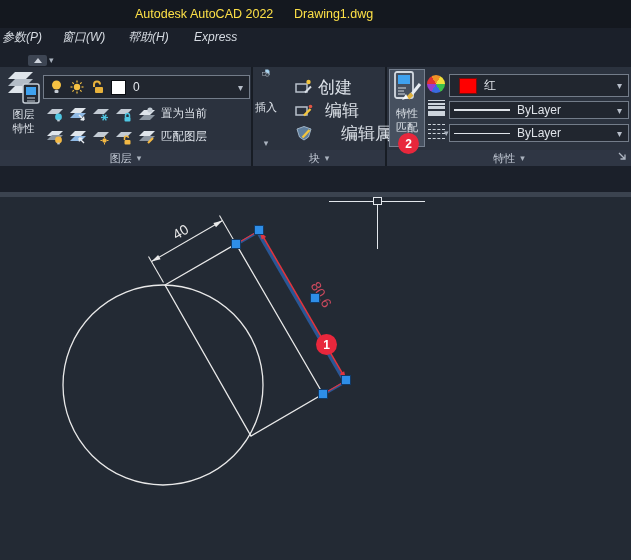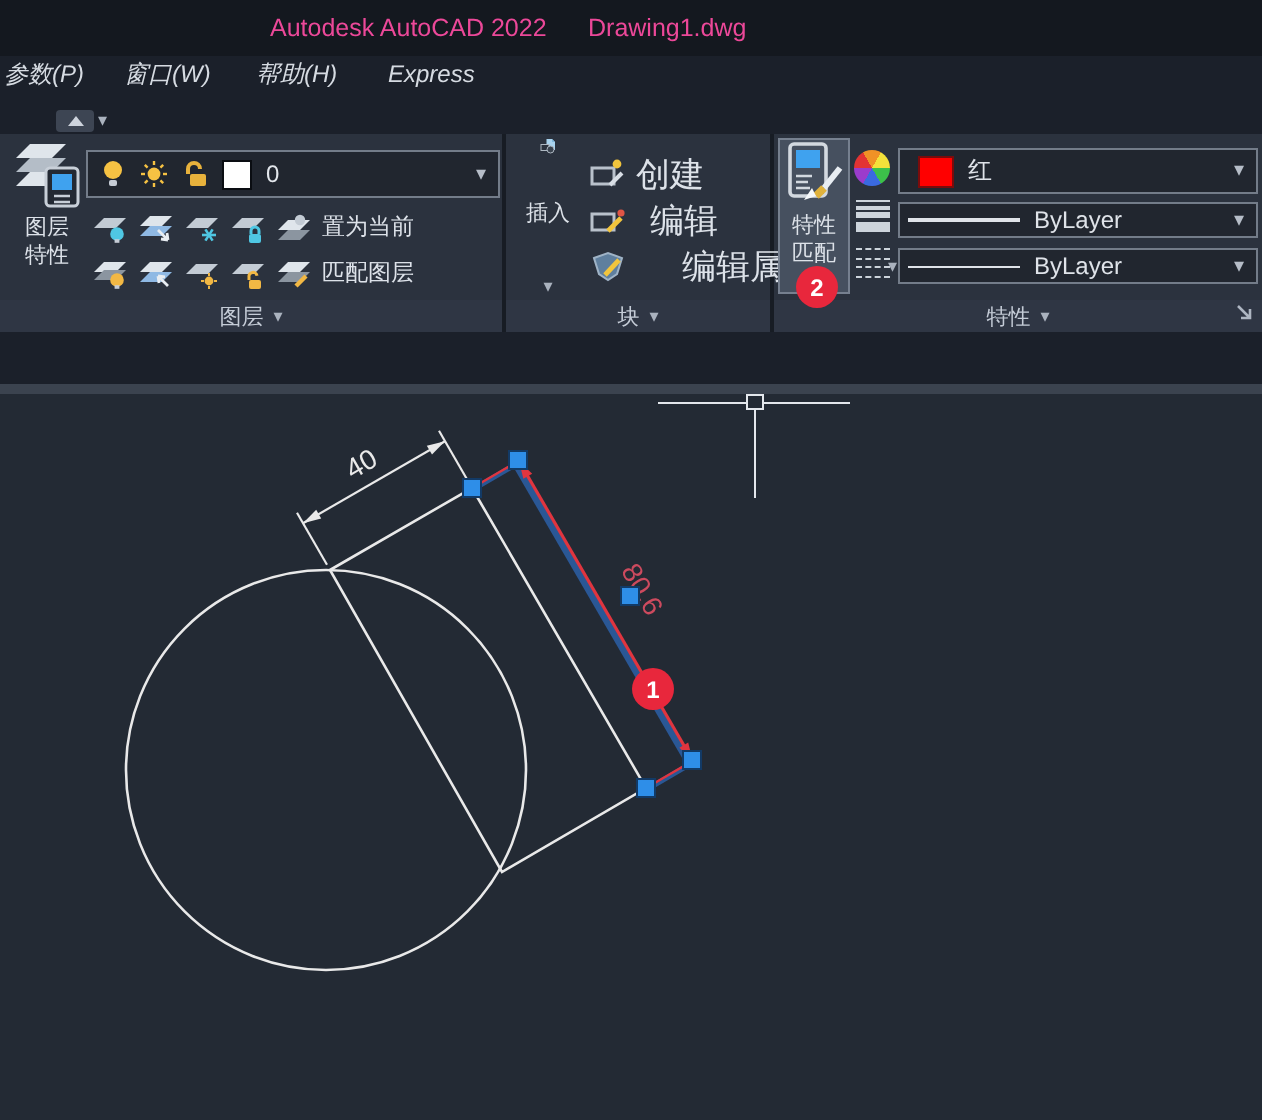--- a/index.html
+++ b/index.html
@@ -1,21 +1,21 @@
 <!DOCTYPE html>
 <html><head>
 <meta charset="utf-8">
 <style>
   html,body{margin:0;padding:0;background:#10141a;}
   #app{position:relative;width:631px;height:560px;overflow:hidden;
        font-family:"Liberation Sans","DejaVu Sans",sans-serif;
        background:#232a34;color:#dde2e9;-webkit-font-smoothing:antialiased;}
   .abs{position:absolute;}
   .titlebar{left:0;top:0;width:631px;height:28px;background:#14181f;}
-  .titletext{top:0;height:28px;line-height:28px;font-size:12.5px;color:#ec4899;white-space:nowrap;}
+  .titletext{top:0;height:28px;line-height:28px;font-size:12.5px;color:#fde047;white-space:nowrap;}
   .menubar{left:0;top:28px;width:631px;height:19px;background:#1b202a;}
   .menuitem{top:28px;height:19px;line-height:19px;font-size:12px;color:#d6dbe2;white-space:nowrap;cursor:default;font-style:italic;}
   .strip{left:0;top:47px;width:631px;height:20px;background:#1b202a;}
   .collapsebtn{left:28px;top:55px;width:19px;height:11px;background:#3d4553;border-radius:2px;
                display:flex;align-items:center;justify-content:center;}
   .uptri{width:0;height:0;border-left:4px solid transparent;border-right:4px solid transparent;border-bottom:5px solid #cdd3dc;}
   .chev{color:#aab2be;font-size:9px;line-height:9px;}
   .ribbon{left:0;top:67px;width:631px;height:83px;background:#2b323e;}
   .labelrow{top:150px;height:16px;background:#2f3644;font-size:11px;color:#c5ccd7;
             display:flex;align-items:center;justify-content:center;gap:5px;}
@@ -195,21 +195,21 @@
       </svg>
     </span>
     <span class="txt">匹配图层</span>
   </div>
 
   <div class="abs labelrow" style="left:0;width:251px;">
     <span>图层</span>
     <span class="chev">▾</span>
   </div>
 
-  <div class="abs bigbtn" style="left:256px;top:69px;width:36px;height:79px;gap:23px;">
+  <div class="abs bigbtn" style="left:248px;top:69px;width:36px;height:79px;gap:23px;">
     <svg width="32" height="32" viewBox="0 0 32 32">
       <path d="M13 2 H24 L30 8 V24 H13 Z" fill="#a9d3ee"></path>
       <path d="M24 2 L24 8 H30 Z" fill="#7fb8dd"></path>
       <rect x="2" y="13" width="16" height="12" fill="#2b323e" stroke="#aeb8c2" stroke-width="2"></rect>
       <circle cx="21" cy="23" r="7" fill="#39424e" stroke="#aeb8c2" stroke-width="2"></circle>
     </svg>
     <span class="lbl">插入</span>
     <span class="chev" style="margin-top:2px;">▾</span>
   </div>
 

